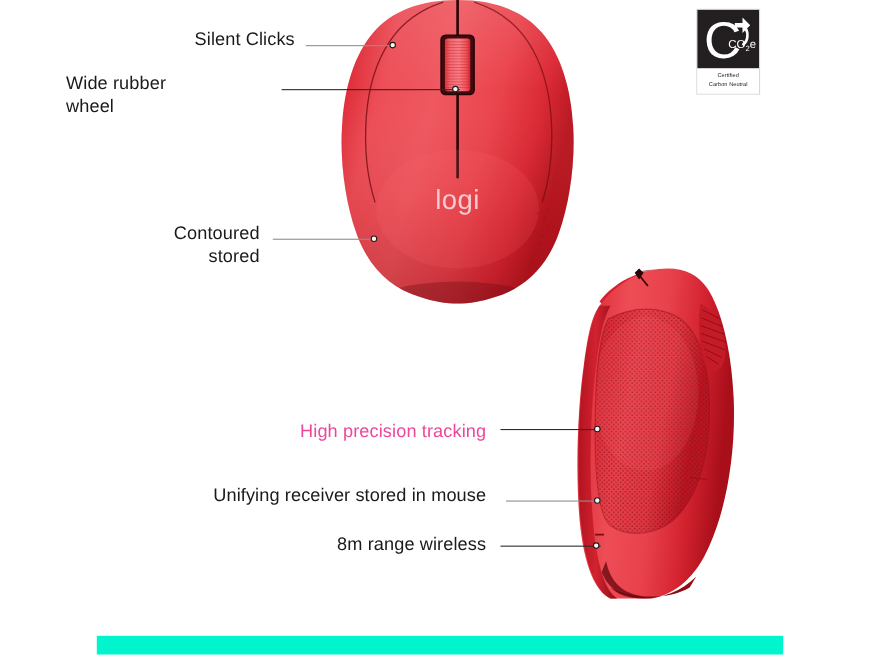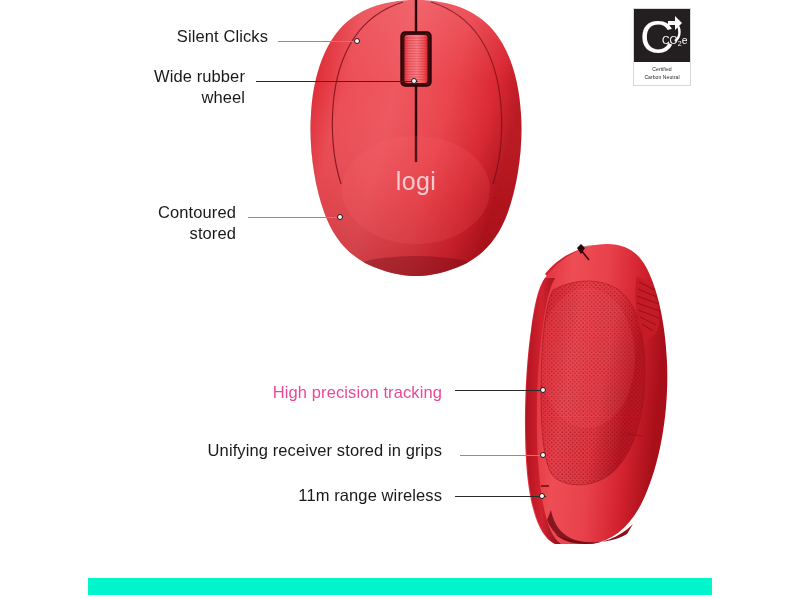--- a/index.html
+++ b/index.html
@@ -22,21 +22,21 @@
   .callout-label {
     position: absolute;
     color: #1a1a1a;
     font-size: 16.5px;
     line-height: 1.28;
     letter-spacing: 0.1px;
     text-align: right;
     white-space: pre-line;
     font-weight: 400;
   }
-  .callout-label.lbl-wide { text-align: right; }
+  .callout-label.lbl-wide { text-align: left; }
 
   
   .leader {
     position: absolute;
     height: 1px;
     background: #2b2b2b;
   }
   .leader.light { background: #8f8f8f; height: 1px; }
   .leader-dot {
     position: absolute;
@@ -389,23 +389,23 @@
 
   <div class="callout-label" style="left: 60px; top: 202px; width: 176px; color: rgb(26, 26, 26);">Contoured
 stored</div>
   <div class="leader light" style="left: 248px; top: 217px; width: 95px; background: rgb(143, 143, 143);"></div>
   <div class="leader-dot dark" style="left:337px; top:214px;"></div>
 
   <div class="callout-label" style="left: 150px; top: 382px; width: 292px; color: #ec4899;">High precision tracking</div>
   <div class="leader" style="left: 455px; top: 390px; width: 91px; background: rgb(43, 43, 43);"></div>
   <div class="leader-dot dark" style="left:540px; top:387px;"></div>
 
-  <div class="callout-label" style="left: 100px; top: 440px; width: 342px; color: rgb(26, 26, 26);">Unifying receiver stored in grips</div>
+  <div class="callout-label" style="left: 100px; top: 440px; width: 342px; color: rgb(26, 26, 26);">Unifying receiver stored in mouse</div>
   <div class="leader light" style="left: 460px; top: 455px; width: 86px; background: rgb(143, 143, 143);"></div>
   <div class="leader-dot dark" style="left:540px; top:452px;"></div>
 
-  <div class="callout-label" style="left: 180px; top: 485px; width: 262px; color: rgb(26, 26, 26);">11m range wireless</div>
+  <div class="callout-label" style="left: 180px; top: 485px; width: 262px; color: rgb(26, 26, 26);">8m range wireless</div>
   <div class="leader" style="left: 455px; top: 496px; width: 91px; background: rgb(43, 43, 43);"></div>
   <div class="leader-dot dark" style="left:539px; top:493px;"></div>
 
   <div id="accent-bar" style="background: rgb(0, 245, 204);"></div>
 
 </div>
 
 </body></html>

